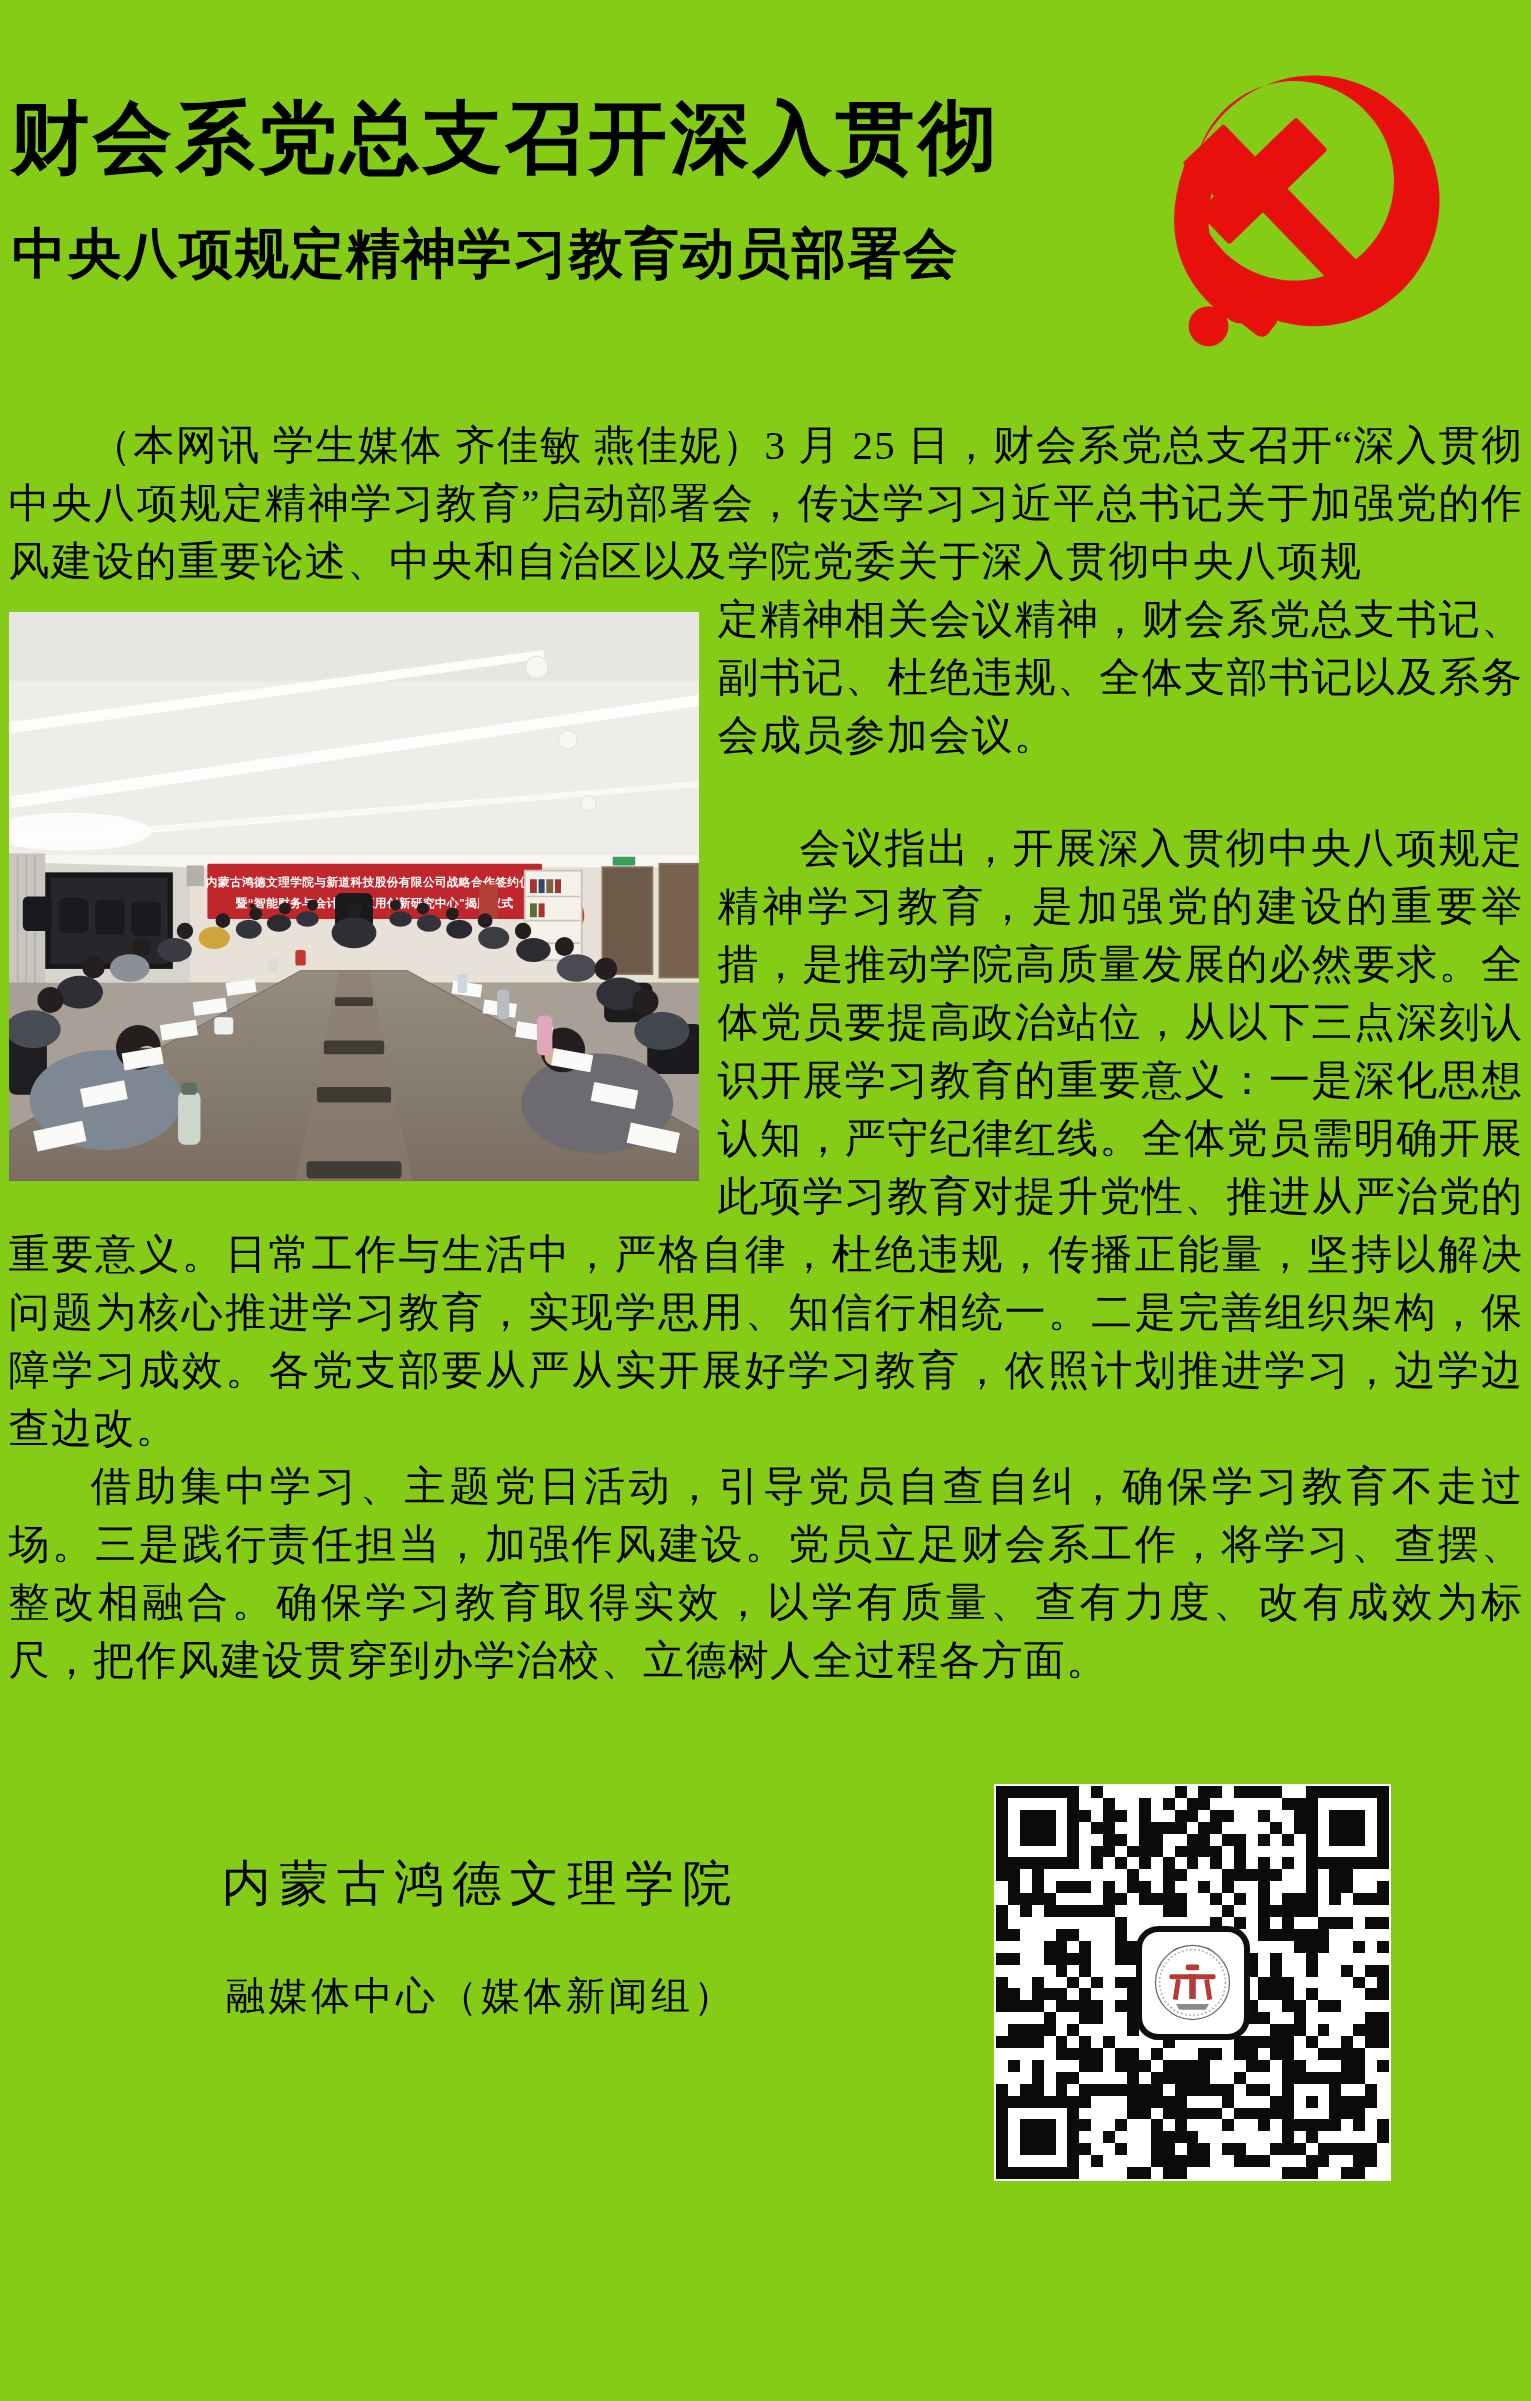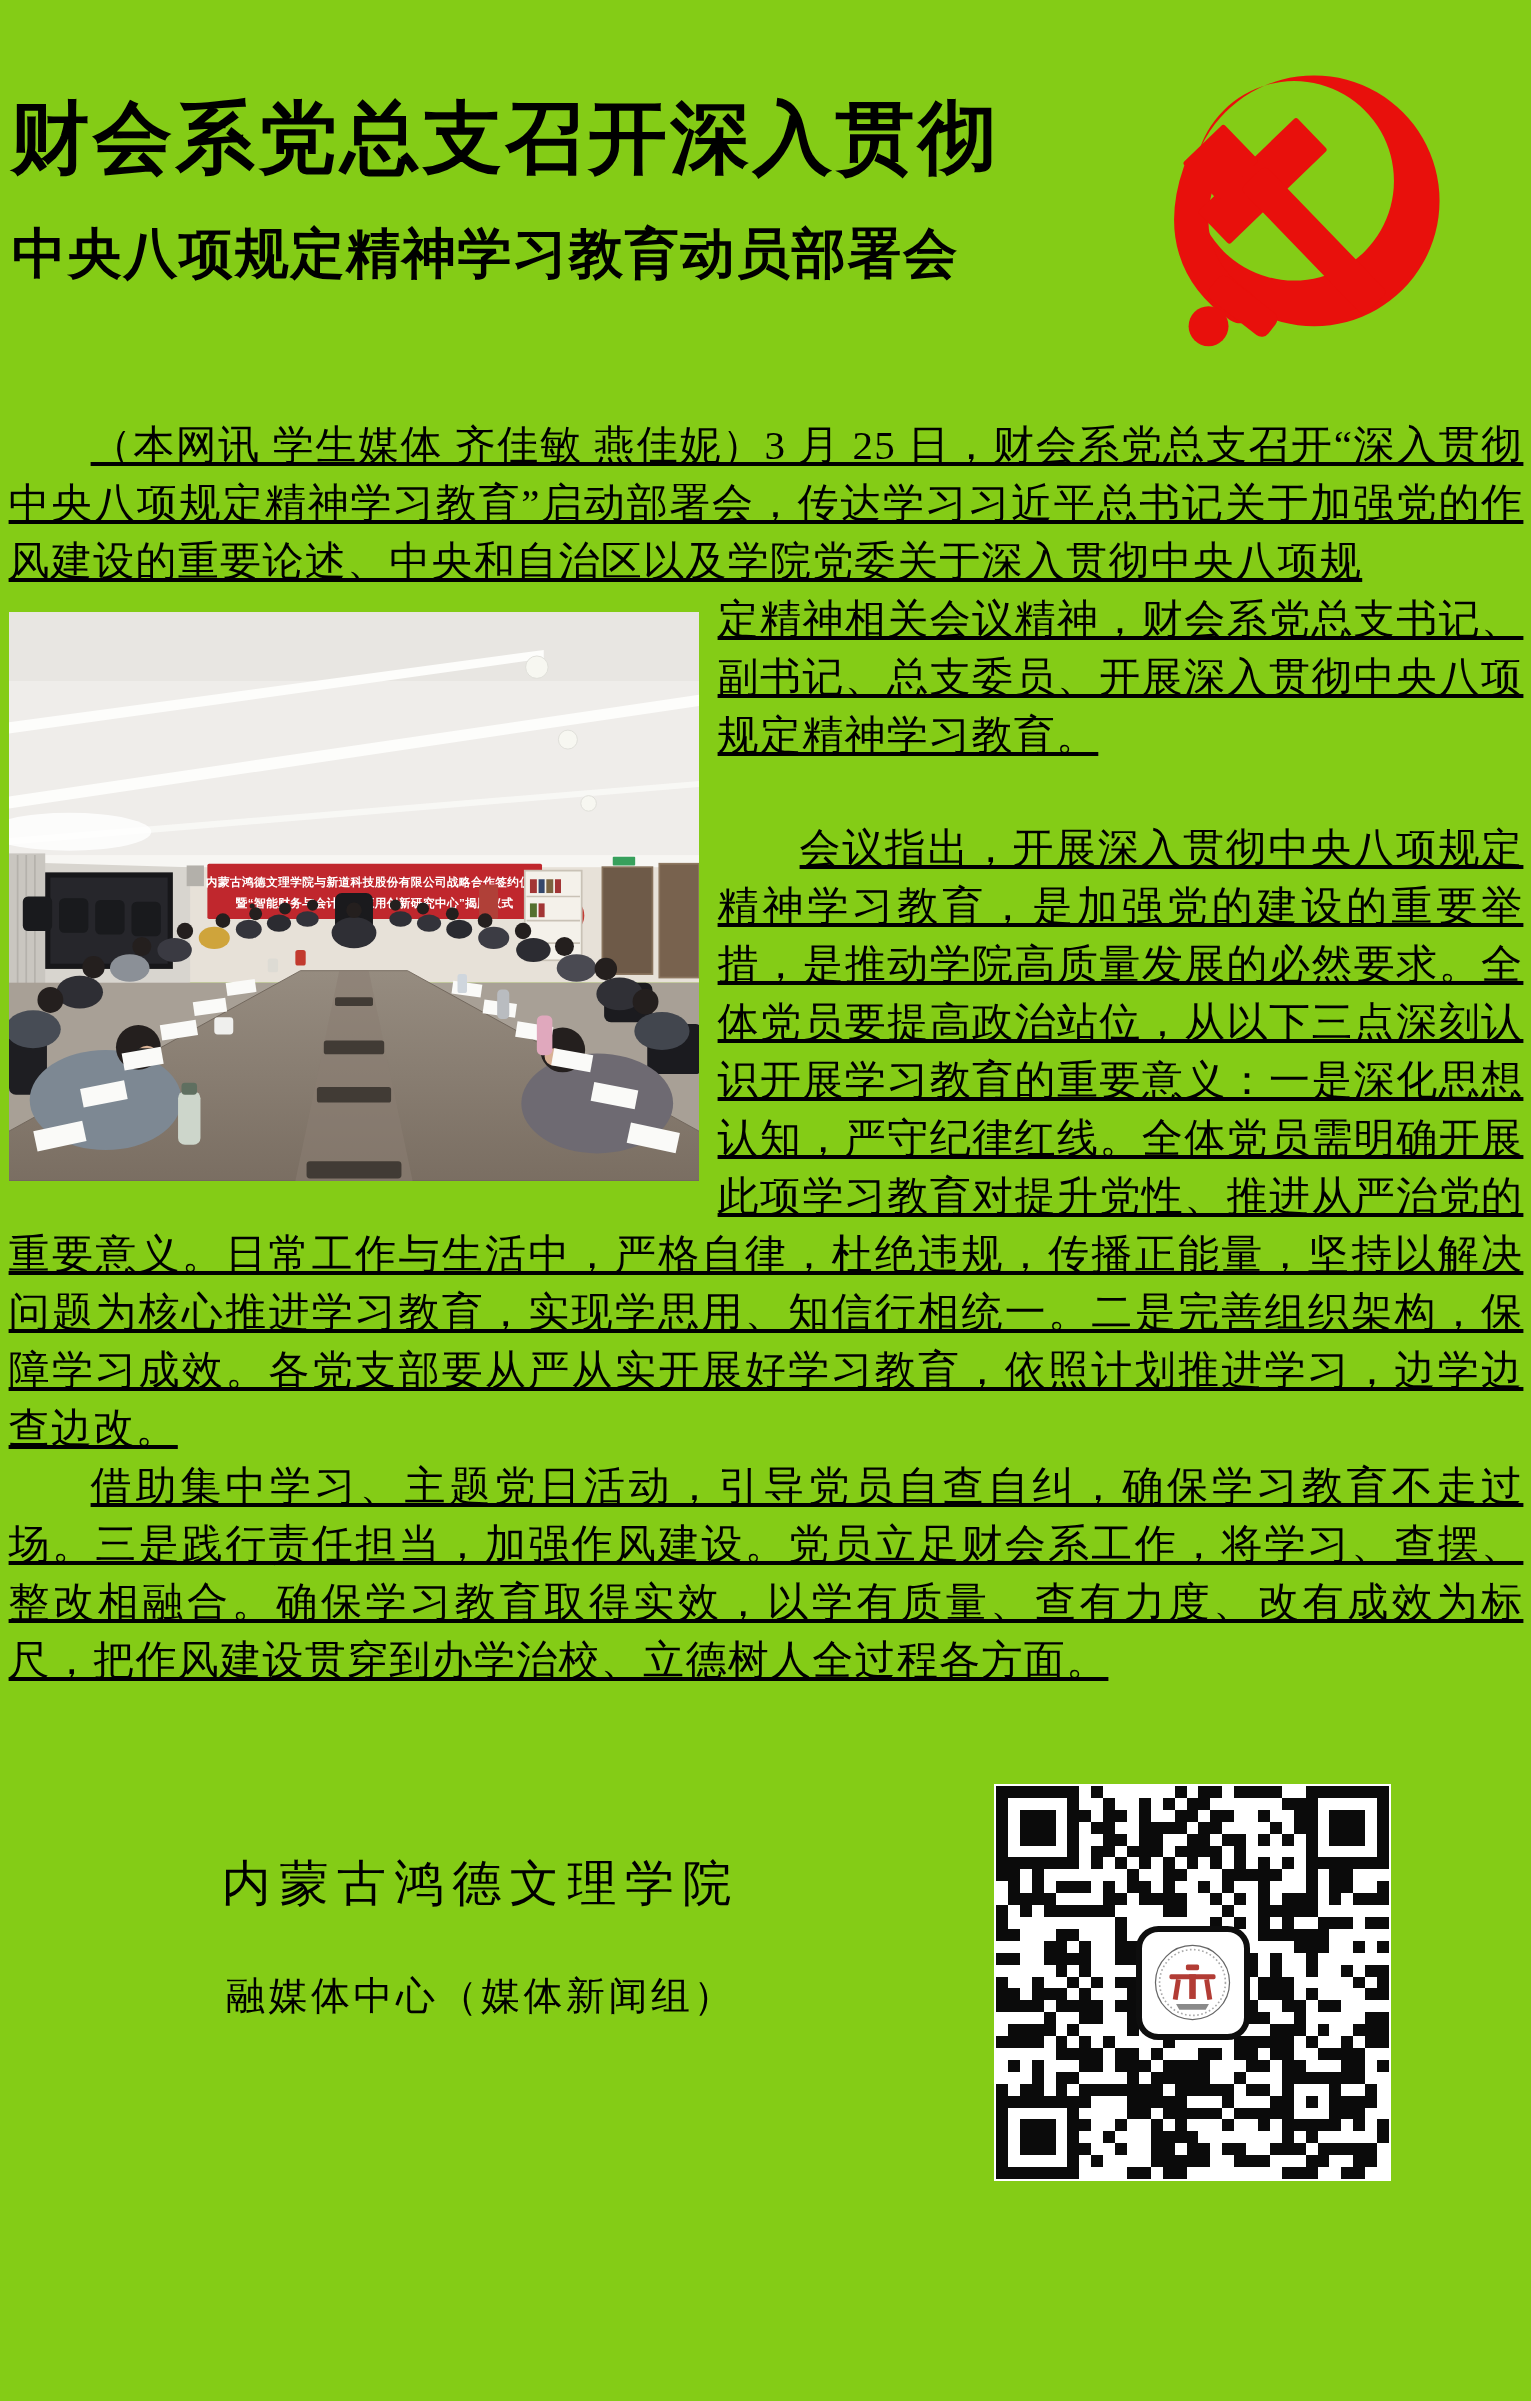--- a/index.html
+++ b/index.html
@@ -4,21 +4,21 @@
 <style>
   html,body{margin:0;padding:0;background:#fff;}
   .page{position:relative;width:1532px;height:2401px;background:#84cc16;overflow:hidden;
         font-family:"Liberation Serif","DejaVu Serif",serif;color:#000;}
   .title1{font-size:79px;font-weight:bold;line-height:1.12;letter-spacing:3.5px;
           margin:95px 8.6px 0 10.4px;white-space:nowrap;}
   .title2{font-size:54px;font-weight:bold;line-height:1.12;letter-spacing:1.7px;
           margin:41px 8.6px 0 12px;white-space:nowrap;}
   .emblem{position:absolute;left:1170px;top:64px;width:288px;height:285px;}
   .article{margin:131px 8.6px 0 8.6px;}
-  p.body{font-size:41px;line-height:58px;margin:0;text-align:justify;letter-spacing:1.3px;text-decoration:underline;}
+  p.body{font-size:41px;line-height:58px;margin:0;text-align:justify;letter-spacing:1.3px;}
   .indent{text-indent:2em;}
   .photo-float{float:left;width:690px;height:569px;margin:22.4px 19px 29px 0;}
   .photo-float svg{display:block;width:690px;height:569px;}
   .photo-float svg text{font-family:"Liberation Sans","DejaVu Sans",sans-serif;font-weight:700;fill:#fff;}
   .para2{margin-top:55px !important;}
   .para3{margin-top:35px;}
   .clear{clear:both;}
   .footer-block{position:absolute;left:129px;top:1856px;width:704px;text-align:center;}
   .footer-l1{font-size:49px;letter-spacing:8.6px;line-height:1.15;}
   .footer-l2{font-size:39px;letter-spacing:3.5px;line-height:1.15;margin-top:62px;white-space:nowrap;}
@@ -193,21 +193,21 @@
           <rect x="300" y="402" width="12" height="16" rx="3" fill="#dddbd4"></rect>
           <rect x="196" y="556" width="26" height="62" rx="8" fill="#cdd6cb"></rect>
           <rect x="200" y="546" width="18" height="14" rx="4" fill="#5f6f60"></rect>
           <rect x="238" y="470" width="22" height="20" rx="4" fill="#efefed"></rect>
           <rect x="612" y="468" width="18" height="46" rx="6" fill="#e0a8bd"></rect>
           <rect x="566" y="438" width="14" height="34" rx="5" fill="#b9bcc0"></rect>
           <rect x="520" y="420" width="11" height="22" rx="3" fill="#cfd6dd"></rect>
         </svg>
       </div>
 
-      <p class="body">定精神相关会议精神，财会系党总支书记、副书记、总支委员、开展深入贯彻中央八项规定精神学习教育。</p>
+      <p class="body">定精神相关会议精神，财会系党总支书记、副书记、杜绝违规、全体支部书记以及系务会成员参加会议。</p>
       <p class="body indent para2">会议指出，开展深入贯彻中央八项规定精神学习教育，是加强党的建设的重要举措，是推动学院高质量发展的必然要求。全体党员要提高政治站位，从以下三点深刻认识开展学习教育的重要意义：一是深化思想认知，严守纪律红线。全体党员需明确开展此项学习教育对提升党性、推进从严治党的重要意义。日常工作与生活中，严格自律，杜绝违规，传播正能量，坚持以解决问题为核心推进学习教育，实现学思用、知信行相统一。二是完善组织架构，保障学习成效。各党支部要从严从实开展好学习教育，依照计划推进学习，边学边查边改。</p>
       <div class="clear"></div>
     </div>
 
     <p class="body indent para3">借助集中学习、主题党日活动，引导党员自查自纠，确保学习教育不走过场。三是践行责任担当，加强作风建设。党员立足财会系工作，将学习、查摆、整改相融合。确保学习教育取得实效，以学有质量、查有力度、改有成效为标尺，把作风建设贯穿到办学治校、立德树人全过程各方面。</p>
   </div>
 
   <div class="footer-block">
     <div class="footer-l1">内蒙古鸿德文理学院</div>
     <div class="footer-l2">融媒体中心（媒体新闻组）</div>

